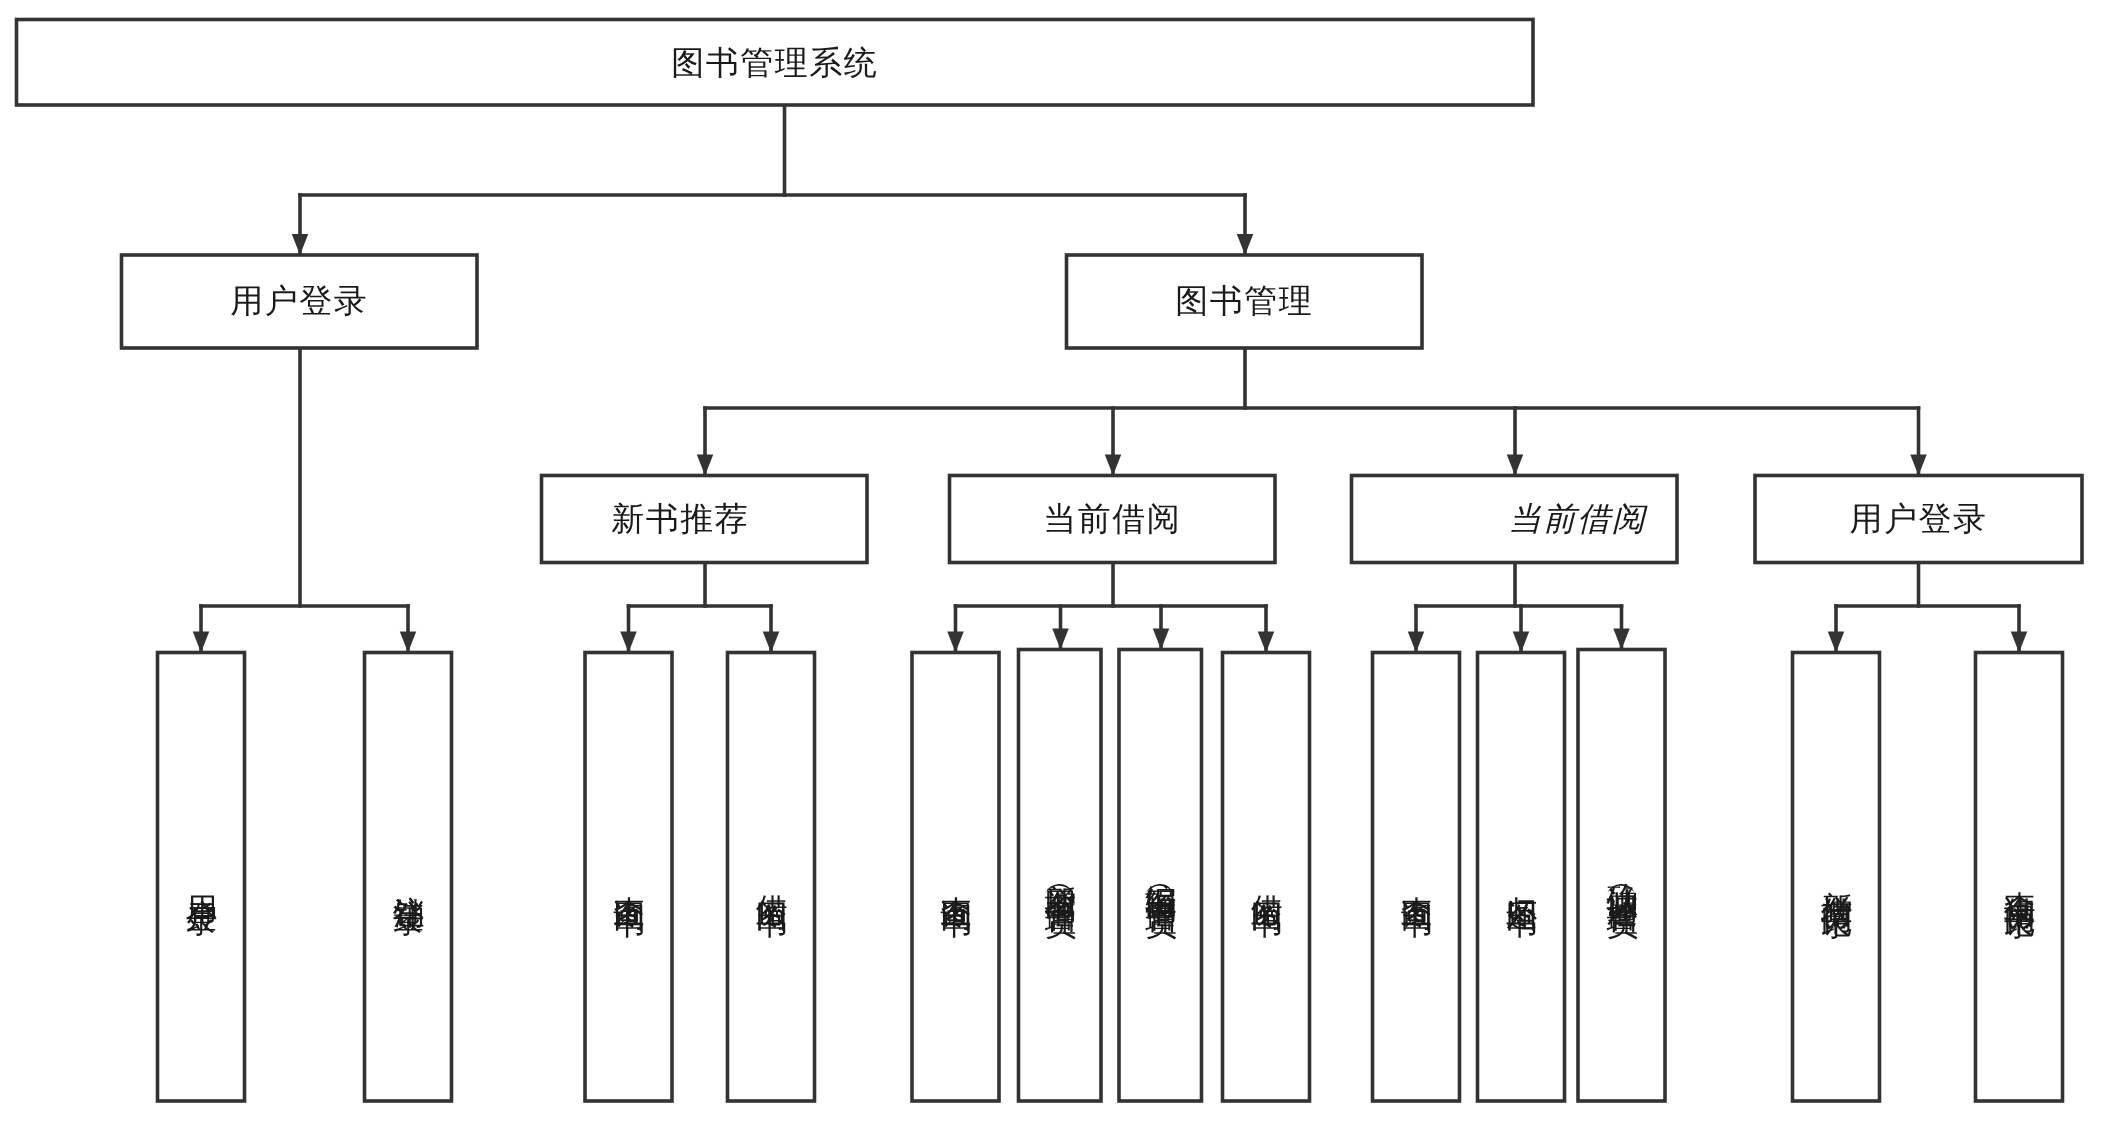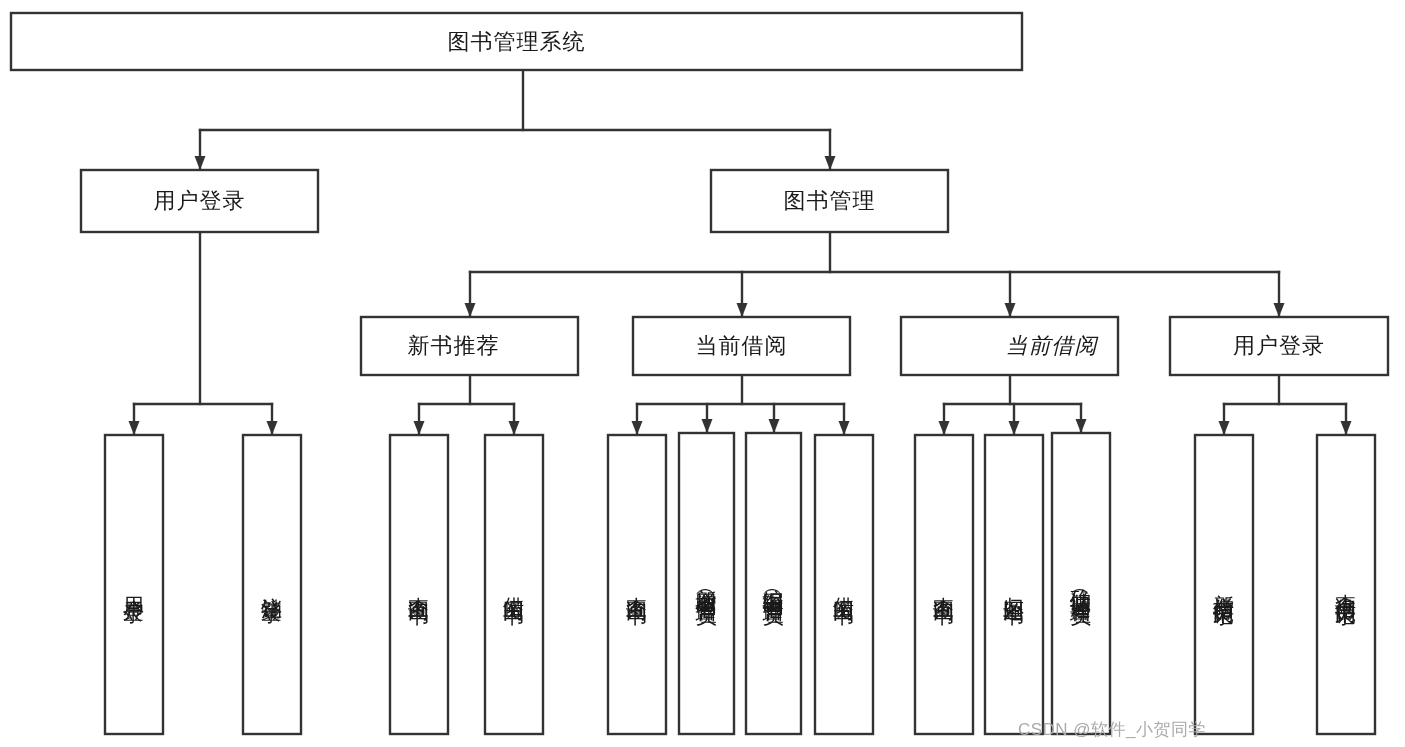--- a/index.html
+++ b/index.html
@@ -223,14 +223,13 @@
         <span class="vlabel-text">确认归还（管理员）</span>
       </div>
       <div class="vlabel-wrap" style="left: 1195px; top: 435px; width: 58px; height: 299px; align-items: center;">
         <span class="vlabel-text">新增借阅记录</span>
       </div>
       <div class="vlabel-wrap" style="left: 1317px; top: 435px; width: 58px; height: 299px; align-items: center;">
         <span class="vlabel-text">查询借阅记录</span>
       </div>
     </div>
 
-  <div id="watermark">CSDN @软件_小贺同学</div>
 </div>
 
 </body></html>

